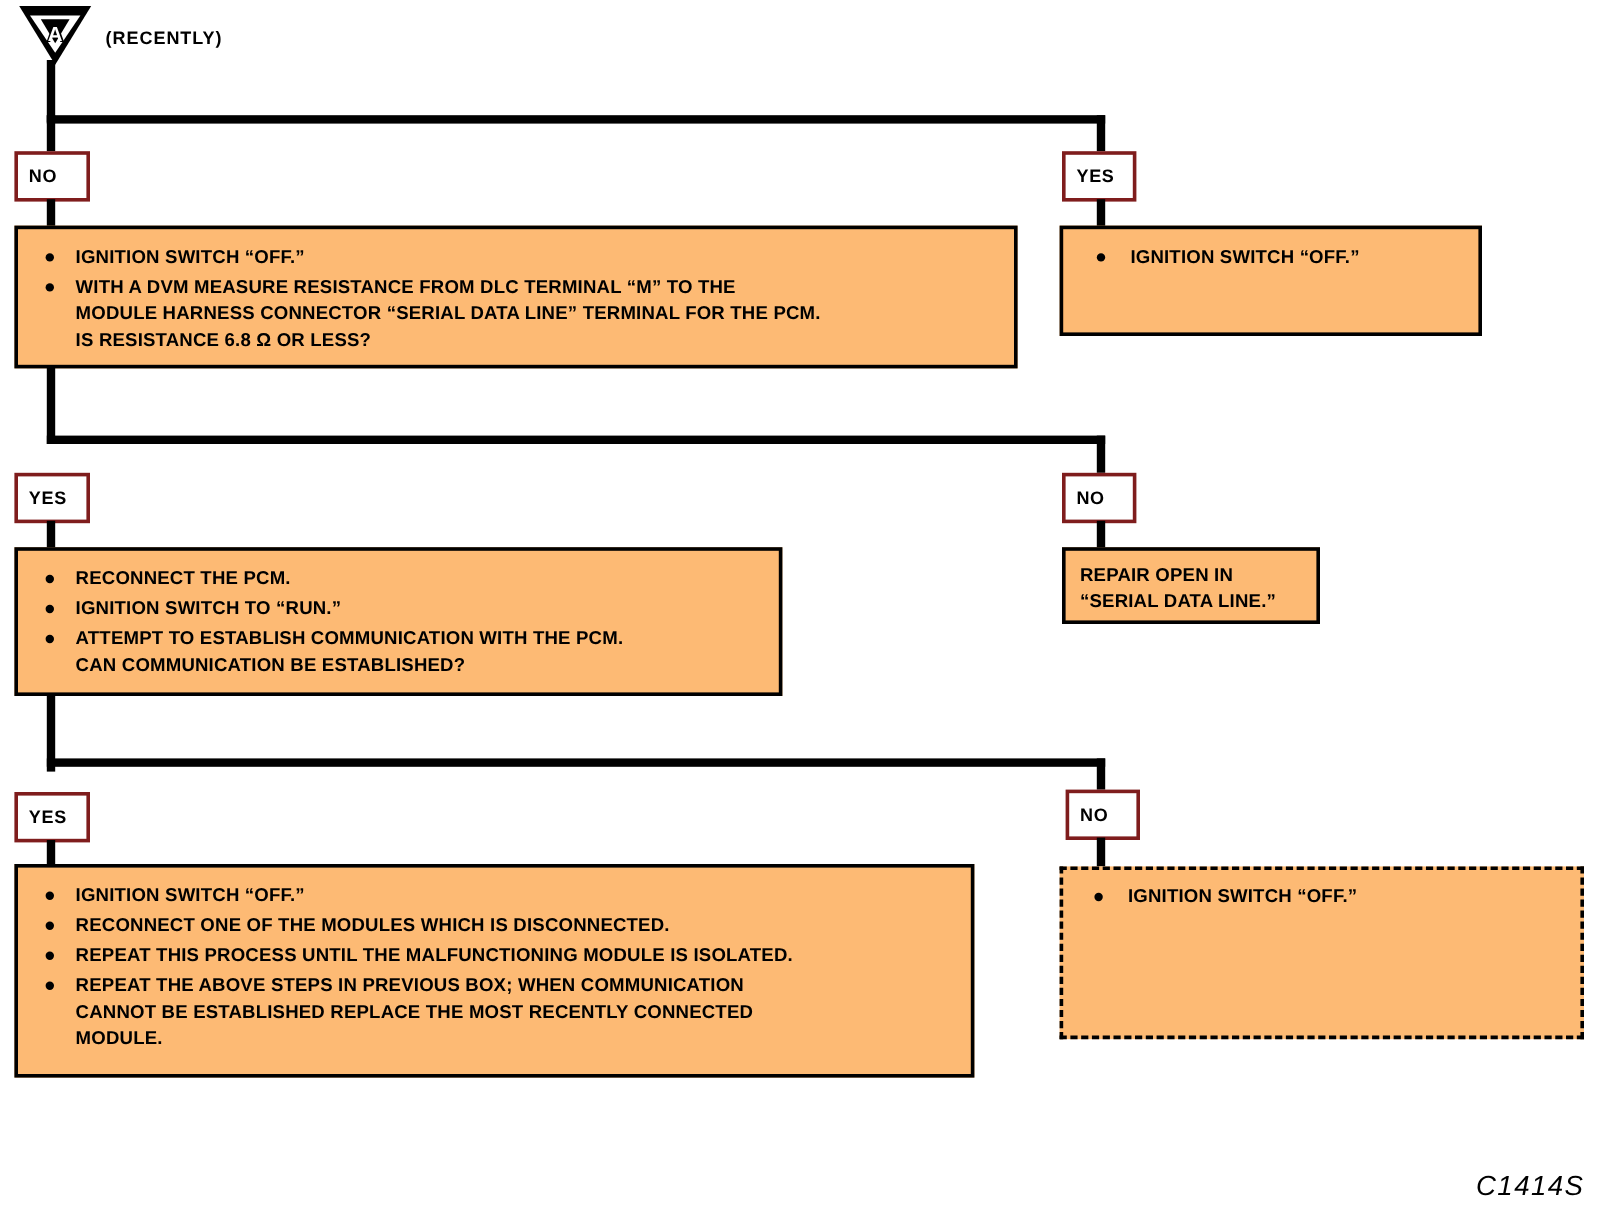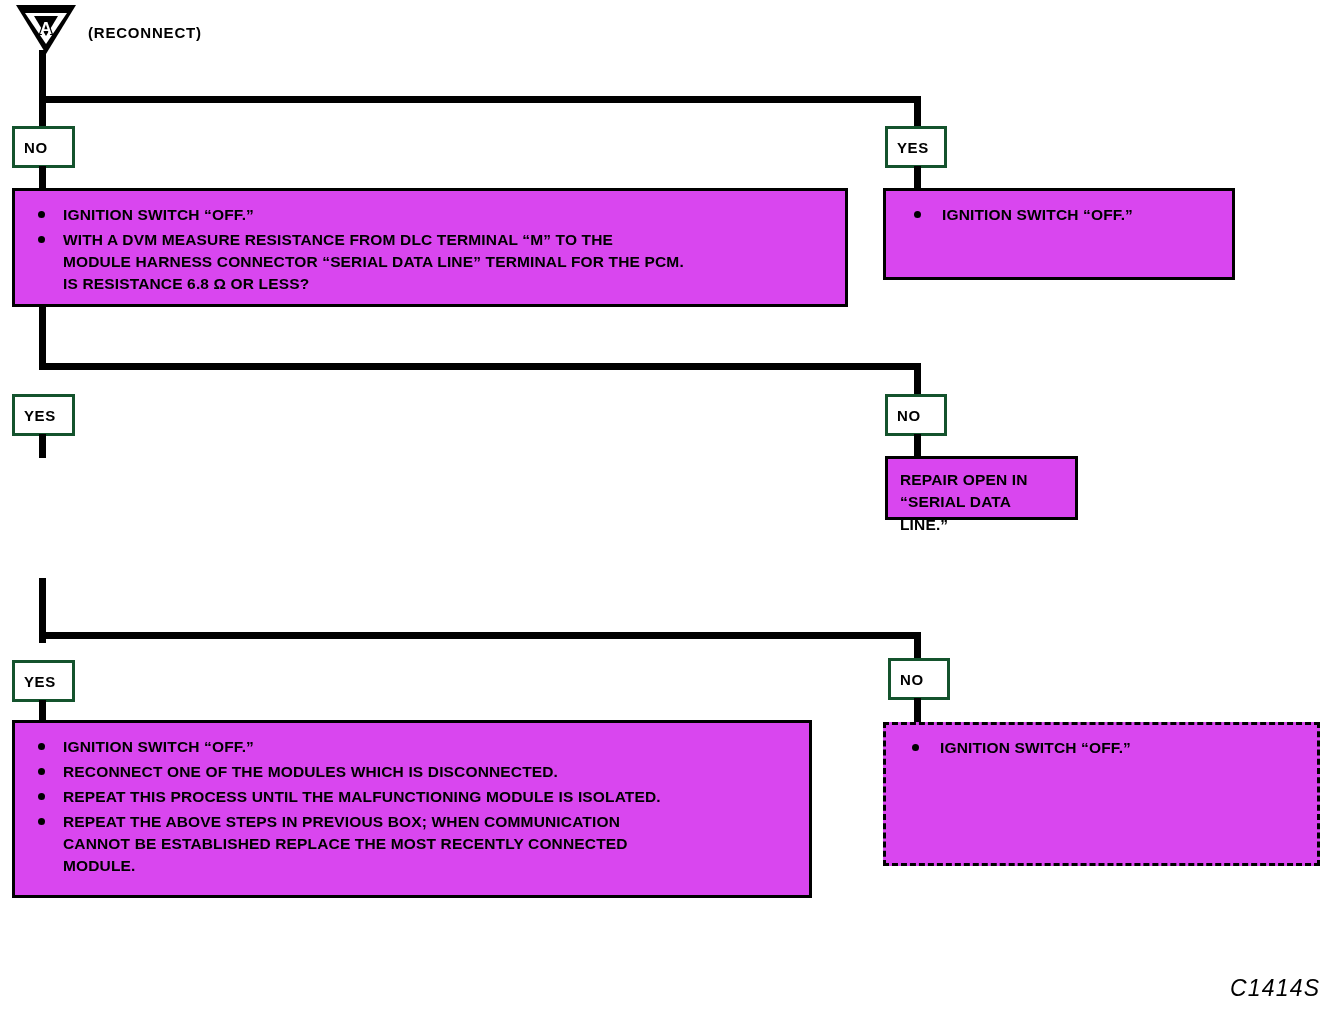--- a/index.html
+++ b/index.html
@@ -27,37 +27,37 @@
   .hline {
     position: absolute;
     background: #000000;
     height: 7px;
   }
 
   
   .label-box {
     position: absolute;
     box-sizing: border-box;
-    border: 3px solid #14532d;
+    border: 3px solid #7f1d1d;
     background: #ffffff;
     display: flex;
     align-items: center;
     padding-left: 9px;
     font-size: 15px;
     font-weight: bold;
     letter-spacing: 0.6px;
     color: #000000;
   }
 
   
   .step-box {
     position: absolute;
     box-sizing: border-box;
     border: 3px solid #000000;
-    background: #d946ef;
+    background: #fdba74;
     padding: 13px 14px 12px 14px;
   }
   .step-box.dashed {
     border: 3px dashed #000000;
   }
   .bullets {
     list-style: none;
     margin: 0;
     padding: 0;
   }
@@ -118,21 +118,21 @@
 
   <div class="conn-symbol" style="left:14px; top:2px;">
     <svg width="64" height="58" viewBox="0 0 64 58">
       <polygon points="2,3 62,3 32,52" fill="#000000"></polygon>
       <polygon points="11,11 53,11 32,42" fill="#ffffff"></polygon>
       <text x="32" y="33" font-family="Liberation Sans, sans-serif" font-size="22" font-weight="bold" fill="#000000" text-anchor="middle">A</text>
       <polygon points="20,14 44,14 32,34" fill="#000000"></polygon>
       <text x="32" y="32" font-family="Liberation Sans, sans-serif" font-size="17" font-weight="bold" fill="#ffffff" text-anchor="middle">A</text>
     </svg>
   </div>
-  <div class="continued" style="left:88px; top:24px;">(RECONNECT)</div>
+  <div class="continued" style="left:88px; top:24px;">(RECENTLY)</div>
 
   <div class="vline" style="left:39px; top:50px; height:52px;"></div>
 
   <div class="hline" style="left:39px; top:96px; width:882px;"></div>
   <div class="vline" style="left:39px; top:96px; height:32px;"></div>
   <div class="vline" style="left:914px; top:96px; height:32px;"></div>
 
   <div class="label-box" style="left:12px; top:126px; width:63px; height:42px;">NO</div>
   <div class="label-box" style="left:885px; top:126px; width:62px; height:42px;">YES</div>
 
@@ -157,22 +157,30 @@
   <div class="vline" style="left:39px; top:305px; height:65px;"></div>
   <div class="hline" style="left:39px; top:363px; width:882px;"></div>
   <div class="vline" style="left:914px; top:363px; height:33px;"></div>
 
   <div class="label-box" style="left:12px; top:394px; width:63px; height:42px;">YES</div>
   <div class="label-box" style="left:885px; top:394px; width:62px; height:42px;">NO</div>
 
   <div class="vline" style="left:39px; top:434px; height:24px;"></div>
   <div class="vline" style="left:914px; top:434px; height:24px;"></div>
 
-
-  <div class="step-box" style="left:885px; top:456px; width:193px; height:64px; padding:10px 12px;">
+  <div class="step-box" style="left:12px; top:456px; width:640px; height:124px;">
+    <ul class="bullets">
+      <li>RECONNECT THE PCM.</li>
+      <li>IGNITION SWITCH  TO “RUN.”</li>
+      <li>ATTEMPT TO ESTABLISH COMMUNICATION WITH THE PCM.
+CAN COMMUNICATION BE ESTABLISHED?</li>
+    </ul>
+  </div>
+
+  <div class="step-box" style="left:885px; top:456px; width:215px; height:64px; padding:10px 12px;">
     <div style="font-size:15.5px; font-weight:bold; line-height:1.45; white-space:pre-line; letter-spacing:0.15px;">REPAIR OPEN IN
 “SERIAL DATA LINE.”</div>
   </div>
 
   <div class="vline" style="left:39px; top:578px; height:65px;"></div>
   <div class="hline" style="left:39px; top:632px; width:882px;"></div>
   <div class="vline" style="left:914px; top:632px; height:30px;"></div>
 
   <div class="label-box" style="left:12px; top:660px; width:63px; height:42px;">YES</div>
   <div class="label-box" style="left:888px; top:658px; width:62px; height:42px;">NO</div>

